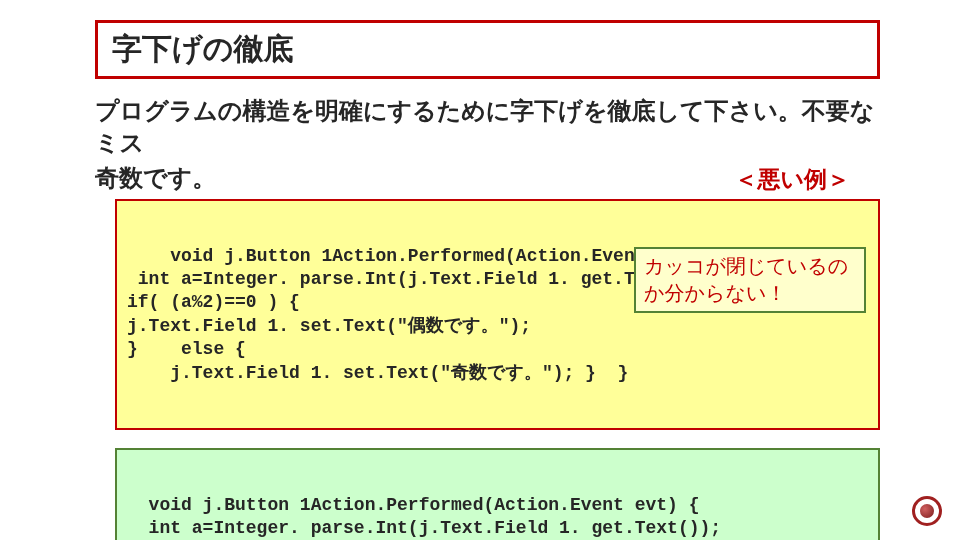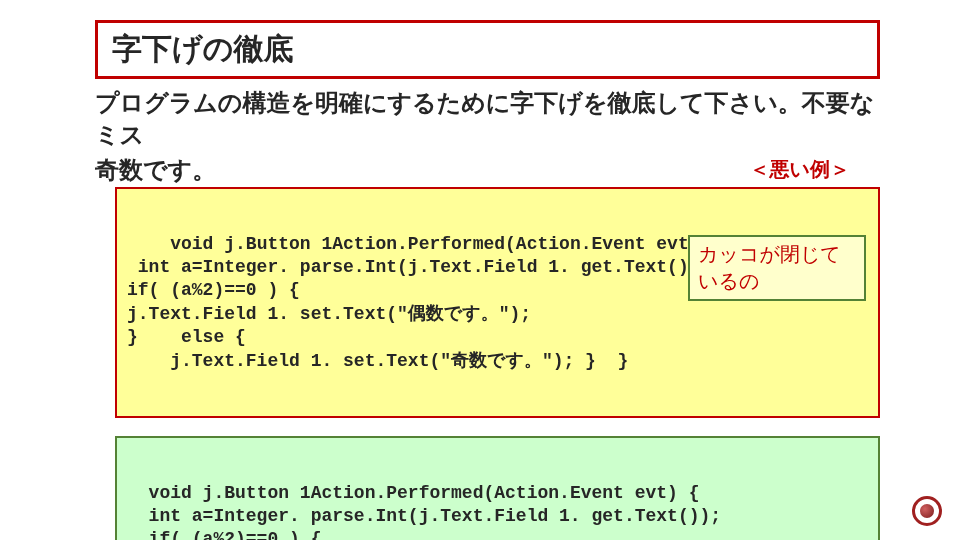--- a/index.html
+++ b/index.html
@@ -7,38 +7,38 @@
     width: 960px;
     height: 540px;
     background: #fff;
     font-family: "MS Gothic", "Meiryo", sans-serif;
     position: relative;
     padding: 20px 80px 20px 95px;
   }
   .title-box {
     border: 3px solid #c00000;
     padding: 6px 14px;
-    margin-bottom: 8px;
+    margin-bottom: 16px;
   }
   .title-text {
     font-family: "MS Mincho", serif;
     font-size: 30px;
     font-weight: bold;
     color: #262626;
   }
   .body-text {
     font-size: 24px;
     font-weight: bold;
     color: #262626;
     line-height: 1.35;
     margin-bottom: 2px;
   }
   .bad-label {
     color: #c00000;
-    font-size: 20px;
+    font-size: 23px;
     font-weight: bold;
     text-align: right;
     margin-top: -32px;
     margin-right: 30px;
     margin-bottom: 4px;
   }
   .code-box {
     font-family: "Courier New", monospace;
     font-size: 18px;
     font-weight: bold;
@@ -64,21 +64,21 @@
     top: 46px;
     background: #ffffcc;
     border: 2px solid #548235;
     color: #c00000;
     font-family: "MS Mincho", serif;
     font-size: 20px;
     font-weight: normal;
     padding: 4px 8px;
     line-height: 1.35;
     white-space: normal;
-    width: 178px;
+    width: 232px;
   }
   .good-label {
     position: absolute;
     right: 20px;
     top: 100px;
     color: #c00000;
     font-family: "MS Mincho", serif;
     font-size: 24px;
     font-weight: bold;
     white-space: normal;
@@ -116,20 +116,21 @@
 
 <div class="code-box code-bad">
   <span>  void j.Button 1Action.Performed(Action.Event evt) {
  int a=Integer. parse.Int(j.Text.Field 1. get.Text());
 if( (a%2)==0 ) {
 j.Text.Field 1. set.Text("偶数です。");
 }    else {
     j.Text.Field 1. set.Text("奇数です。"); }  }</span>
   <div class="callout">
     <div>カッコが閉じているの</div>
+    <div>か分からない！</div>
   </div>
 </div>
 
 <div class="code-box code-good">
   <span>void j.Button 1Action.Performed(Action.Event evt) {
   int a=Integer. parse.Int(j.Text.Field 1. get.Text());
   if( (a%2)==0 ) {
     j.Text.Field 1. set.Text("偶数です。");
   }
   else {

